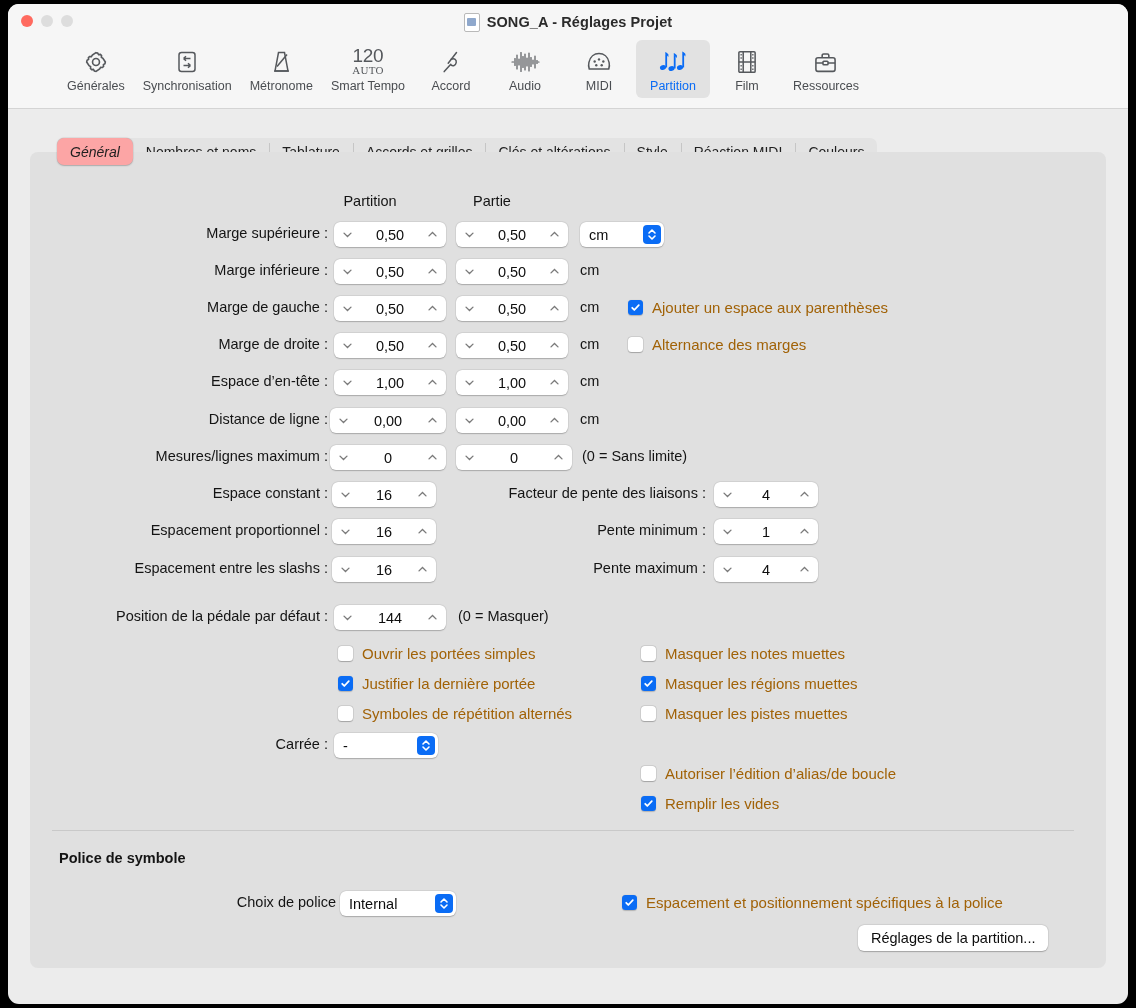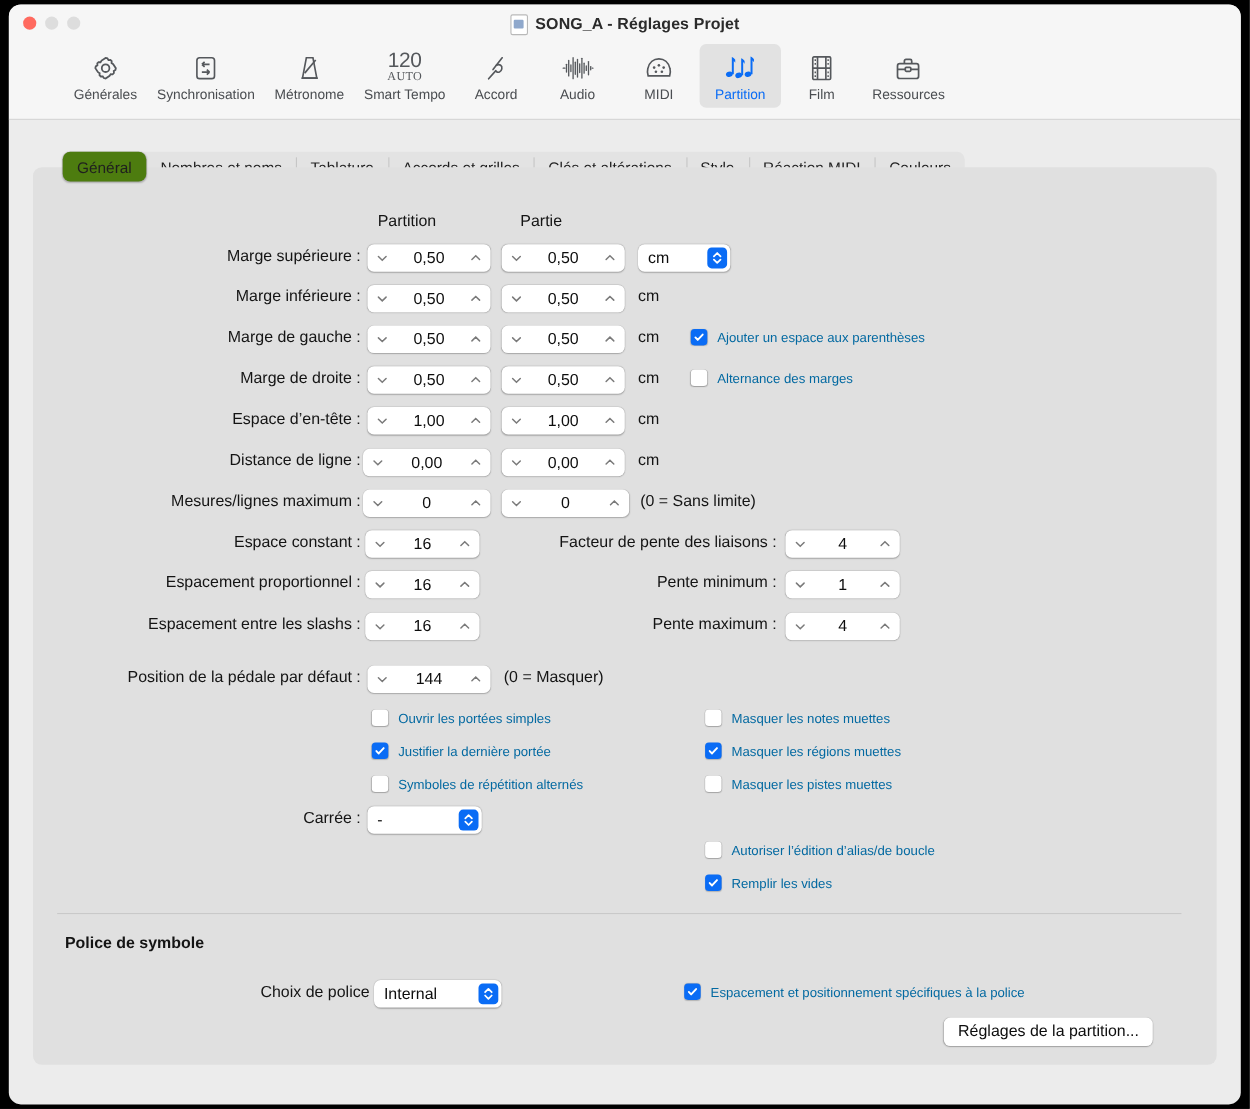--- a/index.html
+++ b/index.html
@@ -100,23 +100,24 @@
     font-size: 14px; color: #1f1f1f;
     white-space: nowrap;
     border-radius: 7px;
     cursor: default;
   }
   .tab + .tab::before {
     content: ""; position: absolute; left: 0; top: 5px;
     width: 1px; height: 17px; background: #c6c6c6;
   }
   .tab.active {
-    background: #4d7c0f;
+    background: #fca5a5;
     box-shadow: 0 0.5px 1.5px rgba(0,0,0,0.22), 0 0 0 0.5px rgba(0,0,0,0.06);
     z-index: 2;
+    font-style: italic;
   }
   .tab.active::before, .tab.active + .tab::before { display: none; }
 
   
   .panel {
     position: absolute; left: 22px; top: 148px;
     width: 1076px; height: 816px;
     background: #e0e0e0;
     border-radius: 8px;
   }
@@ -177,21 +178,21 @@
   }
   .cbox {
     width: 15px; height: 15px; border-radius: 3.5px; flex: none;
     background: #ffffff;
     box-shadow: 0 0.5px 1px rgba(0,0,0,0.22), 0 0 0 0.5px rgba(0,0,0,0.13);
     display: flex; align-items: center; justify-content: center;
   }
   .cbox.on { background: #0a6cf5; box-shadow: 0 0.5px 1px rgba(0,0,0,0.2); }
   .cbox svg { display: none; }
   .cbox.on svg { display: block; }
-  .cblabel { font-size: 12px; color: #0369a1; }
+  .cblabel { font-size: 15px; color: #a16207; }
 
   
   .divider {
     position: absolute; height: 1px; background: #c9c9c9;
   }
   .section-title {
     font-size: 14.5px; font-weight: bold; color: #141414;
   }
   .push-button {
     height: 26px;

